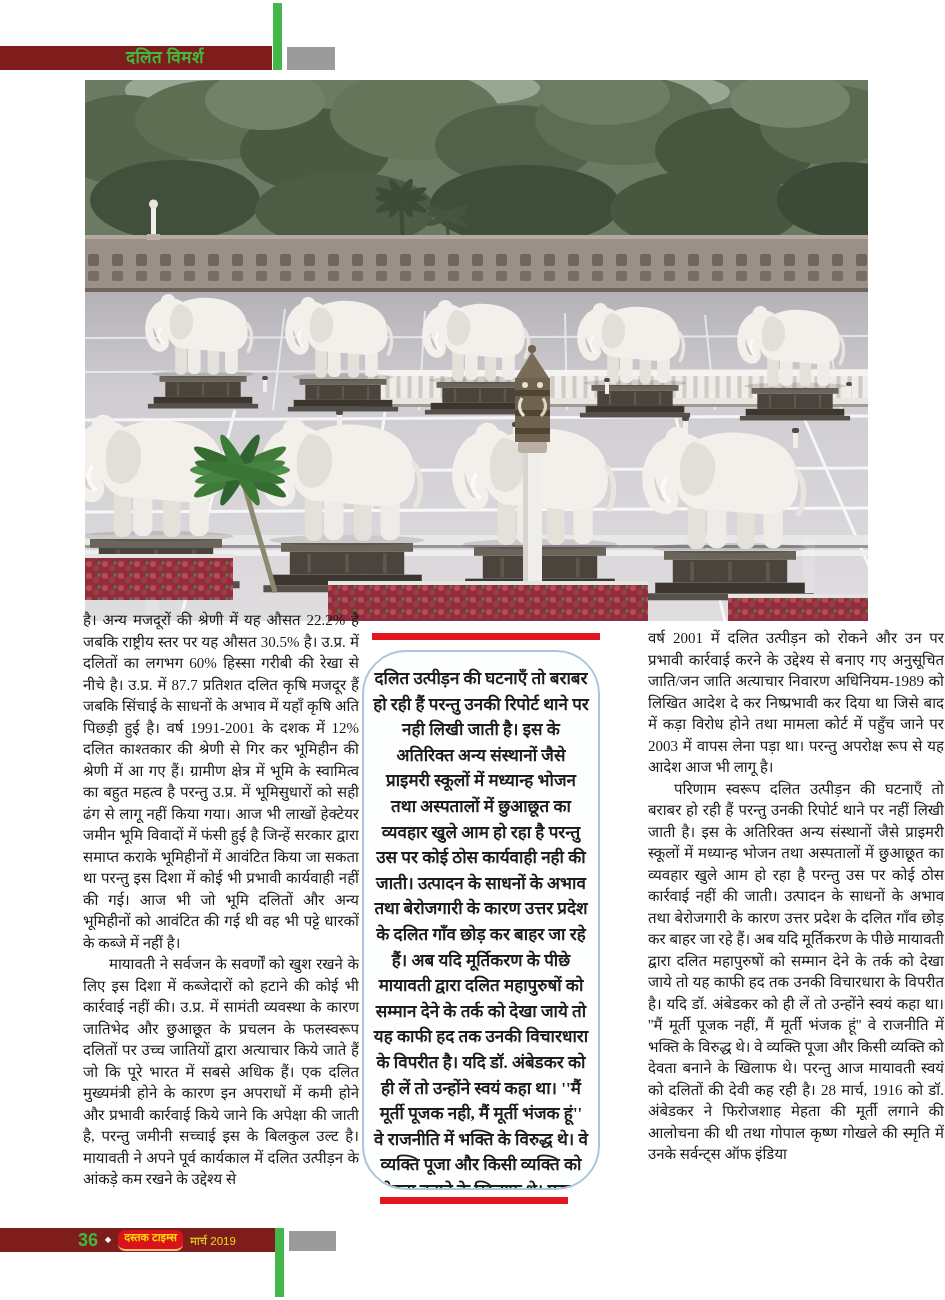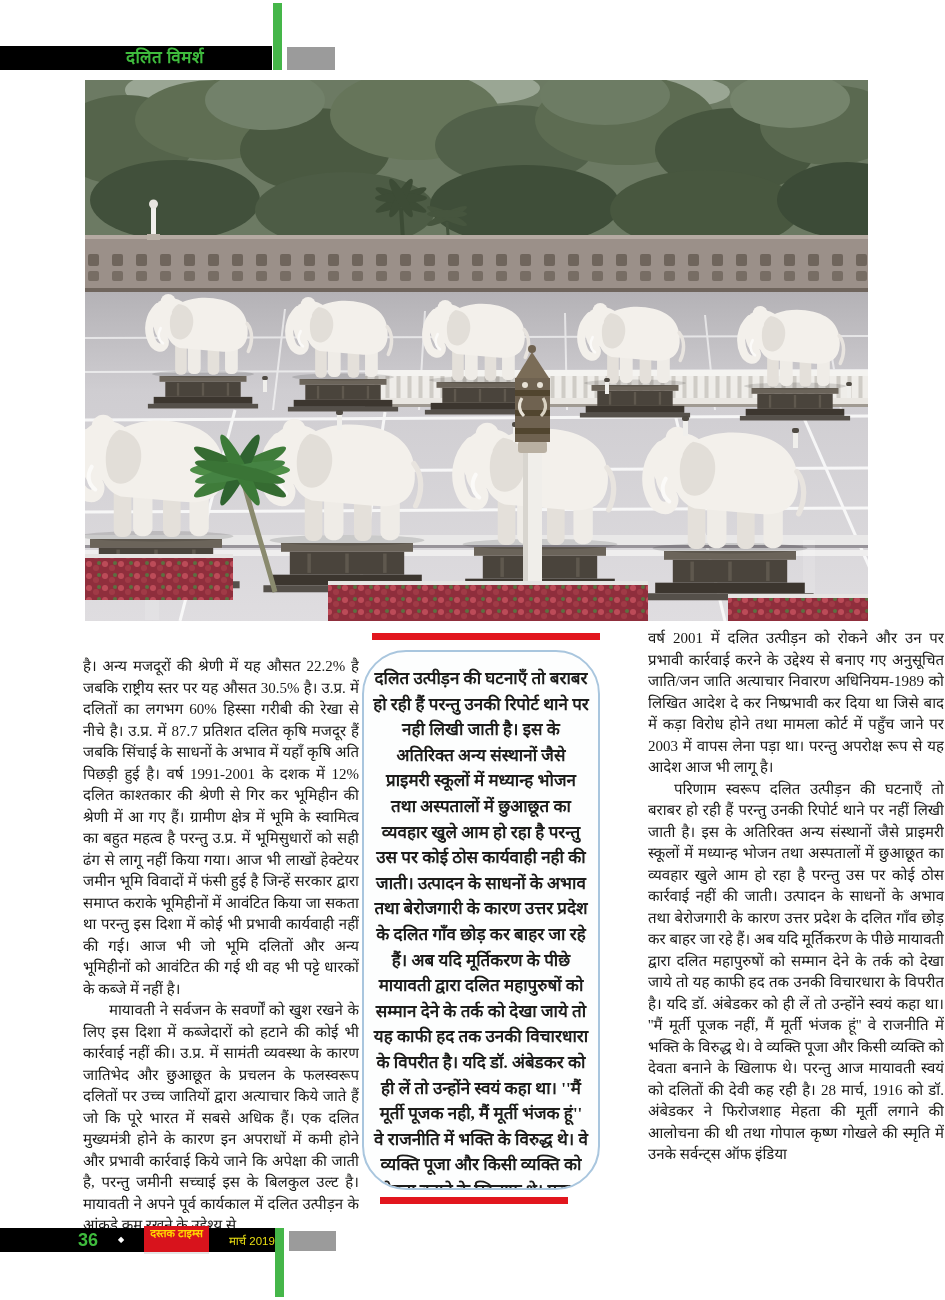--- a/index.html
+++ b/index.html
@@ -1,56 +1,56 @@
 <!DOCTYPE html>
 <html><head>
 <meta charset="utf-8">
 <style>
   html,body{margin:0;padding:0;background:#ffffff;}
   .page{position:relative;width:945px;height:1300px;background:#ffffff;overflow:hidden;
         font-family:"Liberation Serif","DejaVu Serif",serif;}
   .abs{position:absolute;}
 
   
-  .black-bar{background:#000000;box-sizing:border-box;}
+  .black-bar{background:#7f1d1d;box-sizing:border-box;}
   .header-bar{left:0;top:46px;width:272px;height:24px;text-align:center;padding-left:58px;}
   .header-bar .title{color:#3fbb3d;font-weight:bold;font-size:17px;line-height:24px;letter-spacing:.5px;}
   .green-v{background:#45b649;width:9px;}
   .green-v.gtop{left:273px;top:3px;height:67px;}
   .green-v.gbot{left:275px;top:1228px;height:69px;}
   .gray-block{background:#9b9b9b;}
   .gray-block.gtop{left:287px;top:47px;width:48px;height:23px;}
   .gray-block.gbot{left:289px;top:1231px;width:47px;height:20px;}
 
   
   .photo{left:85px;top:80px;width:783px;height:541px;overflow:hidden;}
   .photo svg{display:block;width:100%;height:100%;}
 
   
   .body-col{font-size:15px;line-height:21.5px;text-align:justify;color:#181816;}
-  .col1{left:83px;top:656px;width:276px;height:604px;overflow:hidden;}
+  .col1{left:83px;top:610px;width:276px;height:604px;overflow:hidden;}
   .col3{left:648px;top:628px;width:296px;height:604px;overflow:hidden;}
   .body-col p{margin:0;padding:0;}
   .body-col p.indent{text-indent:26px;}
 
   
   .red-rule{background:#e2161e;height:7px;}
   .red-rule.rtop{left:372px;top:633px;width:228px;}
   .red-rule.rbot{left:380px;top:1197px;width:188px;}
   .quote-box{left:362px;top:650px;width:238px;height:540px;border:2px solid #a9c6de;
              border-radius:44px;box-sizing:border-box;padding:14px 9px;overflow:hidden;background:#fdfefe;}
   .quote-box p{margin:0;font-weight:bold;font-size:17px;line-height:25.6px;text-align:center;color:#1e1e1c;}
 
   
   .footer-bar{left:0;top:1228px;width:275px;height:24px;display:flex;align-items:center;
-              gap:20px;padding-left:78px;font-family:"Liberation Sans","DejaVu Sans",sans-serif;}
+              gap:7px;padding-left:78px;font-family:"Liberation Sans","DejaVu Sans",sans-serif;}
   .page-num{color:#3fbb3d;font-size:18px;font-weight:bold;line-height:24px;}
   .diamond{color:#ffffff;font-size:8px;line-height:24px;}
   .logo{background:#d8131c;color:#ffd900;font-size:11px;font-weight:bold;
-        padding:1px 6px 12px 6px;border-bottom:2px solid #e5e5e5;line-height:13px;white-space:nowrap;}
+        padding:1px 6px 5px 6px;border-bottom:2px solid #fdba74;line-height:13px;white-space:nowrap;border-radius:7px;}
   .issue{color:#eadf12;font-size:11.5px;font-weight:normal;white-space:nowrap;}
 </style>
 </head>
 <body>
 
 <div class="page">
 
   <div class="abs black-bar header-bar">
     <span class="title">दलित विमर्श</span>
   </div>

